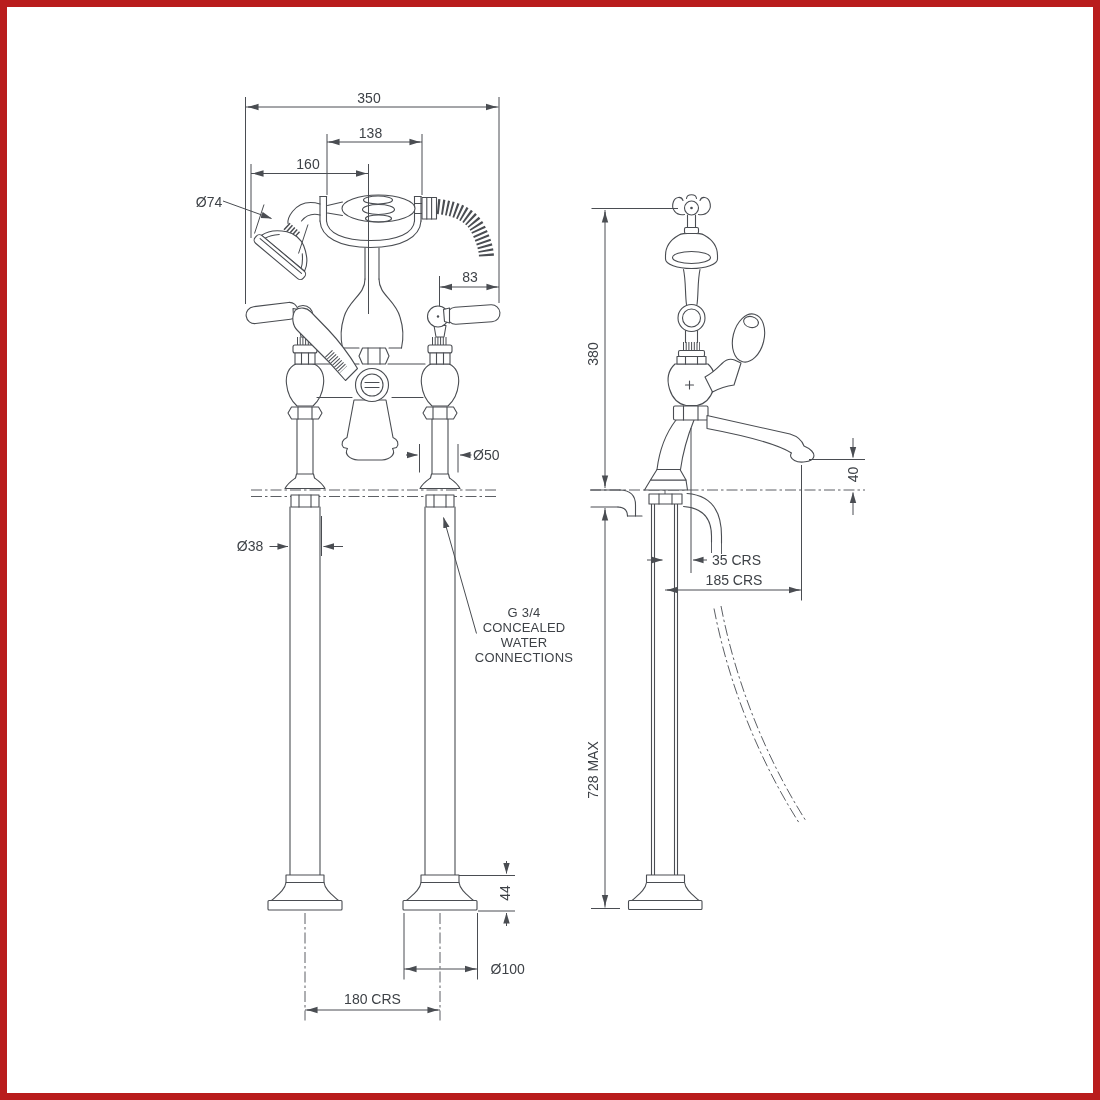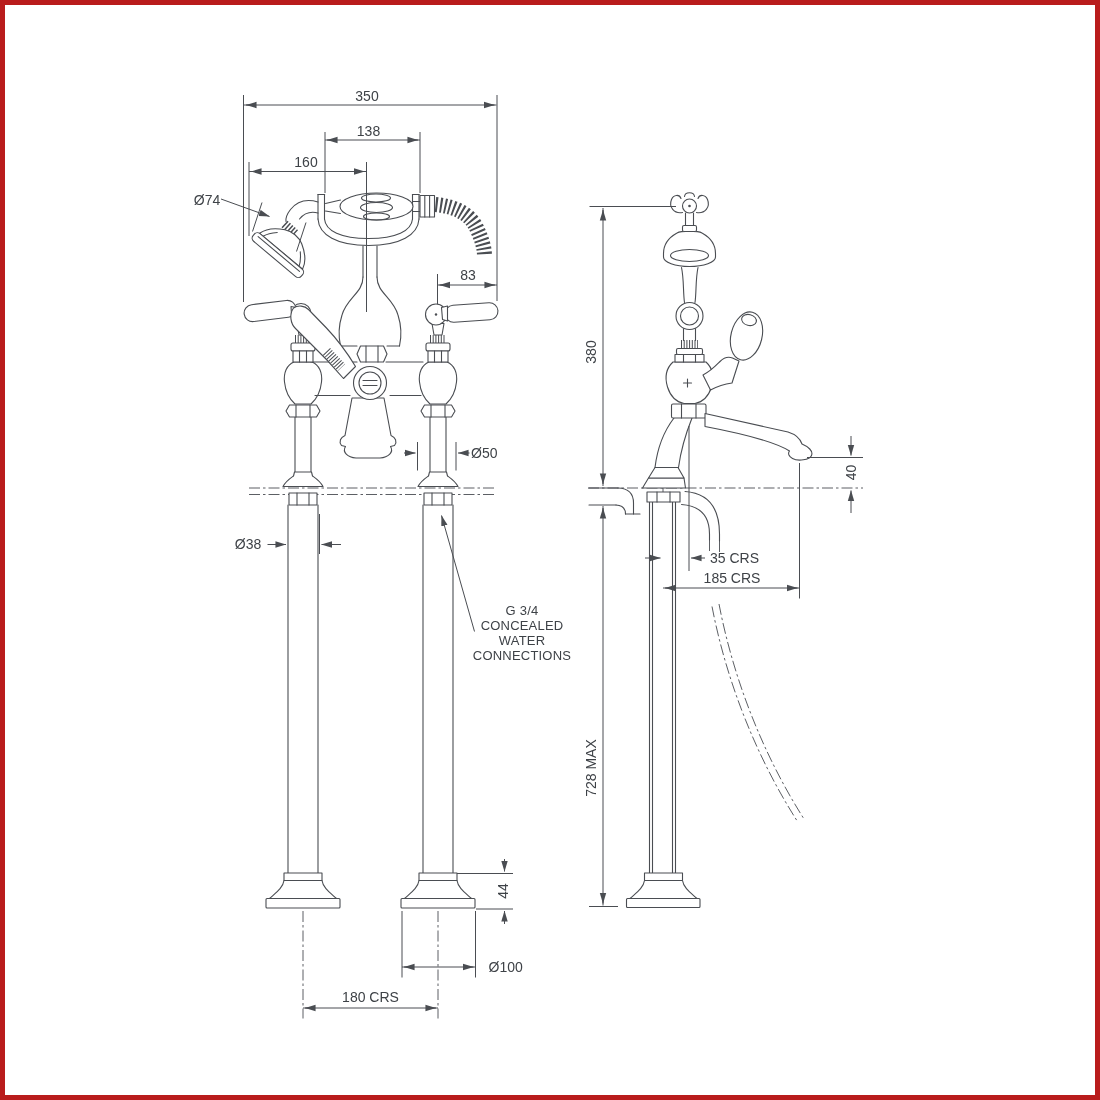--- a/index.html
+++ b/index.html
@@ -1,17 +1,17 @@
 <!DOCTYPE html>
 <html><head>
 <meta charset="utf-8">
 <style>
   html,body{margin:0;padding:0;background:#fff;}
   .stage{position:relative;width:1100px;height:1100px;background:#ffffff;overflow:hidden;
-         border:5px solid #b91c1c;box-sizing:border-box;
+         border:7px solid #b91c1c;box-sizing:border-box;
          font-family:"Liberation Sans", sans-serif;}
   svg{display:block}
   .s  {fill:none;stroke:#4a4d52;stroke-width:1.1;stroke-linecap:round;stroke-linejoin:round;}
   .sf {fill:#ffffff;stroke:#4a4d52;stroke-width:1.1;stroke-linejoin:round;}
   .wf {fill:#ffffff;stroke:none;}
   .d  {fill:none;stroke:#4a4d52;stroke-width:1;stroke-linecap:butt;}
   .cl {fill:none;stroke:#4a4d52;stroke-width:0.9;stroke-dasharray:11 3 2.5 3;}
   .rib{fill:none;stroke:#4a4d52;stroke-width:15;stroke-dasharray:2 2.4;}
   .kn {fill:none;stroke:#4a4d52;stroke-width:8;stroke-dasharray:1 1.7;}
   .kn10{fill:none;stroke:#4a4d52;stroke-width:10;stroke-dasharray:1 1.7;}

